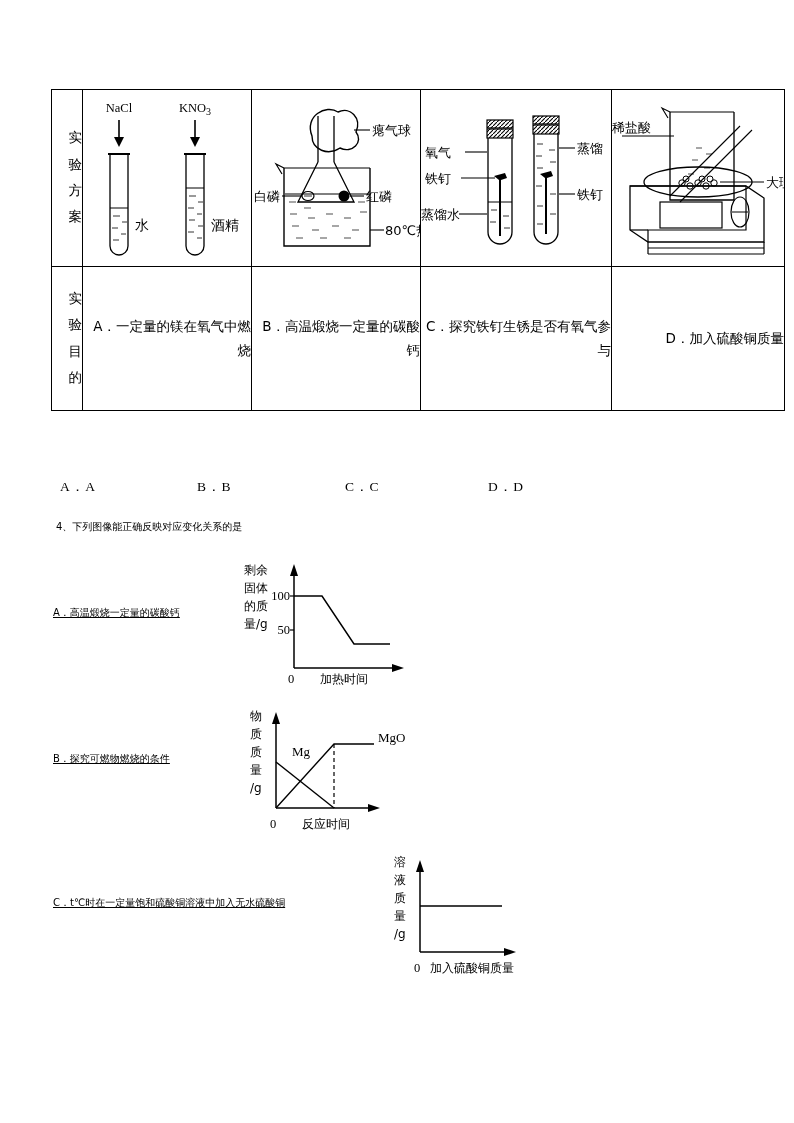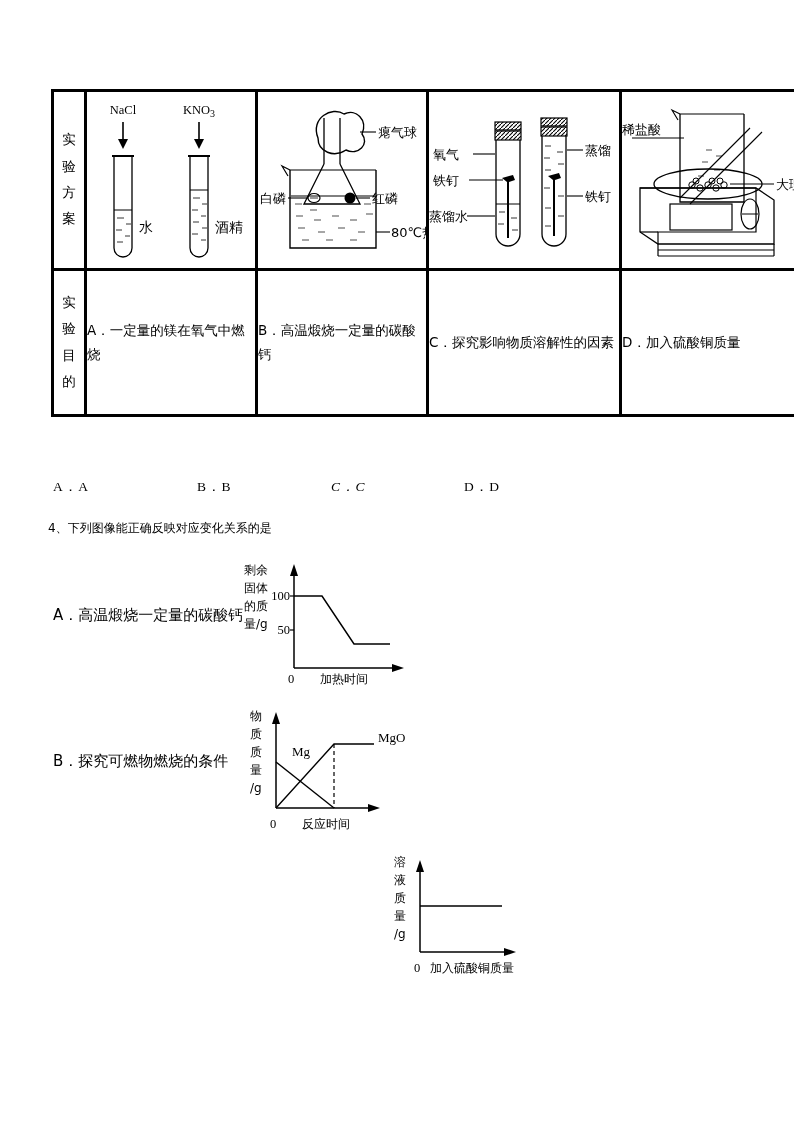--- a/index.html
+++ b/index.html
@@ -19,24 +19,25 @@
   
   .exp-table {
     position: absolute;
     left: 51px;
     top: 89px;
     width: 698px;
     border-collapse: collapse;
     table-layout: fixed;
   }
   .exp-table td {
-    border: 3px solid #000000;
+    border: 1px solid #000000;
     padding: 0;
     vertical-align: middle;
     position: relative;
+    text-align: right;
   }
   .row-scheme td { height: 176px; }
   .row-goal td { height: 143px; }
 
   .vlabel {
     width: 30px;
     text-align: center;
     font-size: 13.5px;
     line-height: 1.95;
     letter-spacing: 0;
@@ -63,39 +64,40 @@
   
   .answers {
     position: absolute;
     left: 52px;
     top: 478px;
     width: 700px;
     font-size: 13.5px;
     letter-spacing: 1px;
   }
   .answers span { position: absolute; }
-  .ans-a { left: 1px; }
+  .ans-a { left: 8px; }
   .ans-b { left: 145px; }
-  .ans-c { left: 279px; font-style: italic; }
-  .ans-d { left: 412px; }
+  .ans-c { left: 293px; }
+  .ans-d { left: 436px; }
 
   
   .q4 {
     position: absolute;
-    left: 48px;
+    left: 56px;
     top: 520px;
-    font-size: 12px;
+    font-size: 10px;
   }
 
   
   .opt-block { position: absolute; }
   .opt-label {
     position: absolute;
-    font-size: 15px;
+    font-size: 10px;
     white-space: nowrap;
+    text-decoration: underline;
   }
   .chartwrap { position: absolute; }
 
   .axis-title {
     font-size: 12px;
     font-family: "DejaVu Sans", "Liberation Sans", sans-serif;
   }
   .tick-lab {
     font-size: 12.5px;
     font-family: "Liberation Serif", serif;
@@ -334,21 +336,21 @@
 
   <tr class="row-goal">
     <td class="vlabel">
       <span>实</span>
       <span>验</span>
       <span>目</span>
       <span>的</span>
     </td>
     <td class="goal-cell cn">A．一定量的镁在氧气中燃烧</td>
     <td class="goal-cell cn">B．高温煅烧一定量的碳酸钙</td>
-    <td class="goal-cell cn">C．探究影响物质溶解性的因素</td>
+    <td class="goal-cell cn">C．探究铁钉生锈是否有氧气参与</td>
     <td class="goal-cell cn">D．加入硫酸铜质量</td>
   </tr>
 </tbody>
   </table>
 
 <div class="answers">
   <span class="ans-a">A．A</span>
   <span class="ans-b">B．B</span>
   <span class="ans-c">C．C</span>
   <span class="ans-d">D．D</span>
@@ -404,20 +406,21 @@
       <line x1="94" y1="44" x2="94" y2="108" stroke="#000" stroke-width="1.2" stroke-dasharray="4,3"></line>
       <text class="series-lab" x="52" y="56">Mg</text>
       <text class="series-lab" x="138" y="42">MgO</text>
       <text class="tick-lab" x="30" y="128">0</text>
       <text class="axis-title" x="62" y="128">反应时间</text>
     </svg>
   </div>
 </div>
 
 <div class="opt-block" style="left:0;top:848px;width:794px;height:130px;">
+  <div class="opt-label cn" style="left:53px;top:48px;">C．t℃时在一定量饱和硫酸铜溶液中加入无水硫酸铜</div>
   <div class="chartwrap" style="left:386px;top:0;">
     <svg width="200" height="130" viewBox="0 0 200 130">
       <text class="axis-title" x="8" y="18">溶</text>
       <text class="axis-title" x="8" y="36">液</text>
       <text class="axis-title" x="8" y="54">质</text>
       <text class="axis-title" x="8" y="72">量</text>
       <text class="axis-title" x="8" y="90">/g</text>
       <line x1="34" y1="104" x2="34" y2="20" stroke="#000" stroke-width="1.5"></line>
       <polygon points="30,24 38,24 34,12" fill="#000"></polygon>
       <line x1="34" y1="104" x2="122" y2="104" stroke="#000" stroke-width="1.5"></line>

